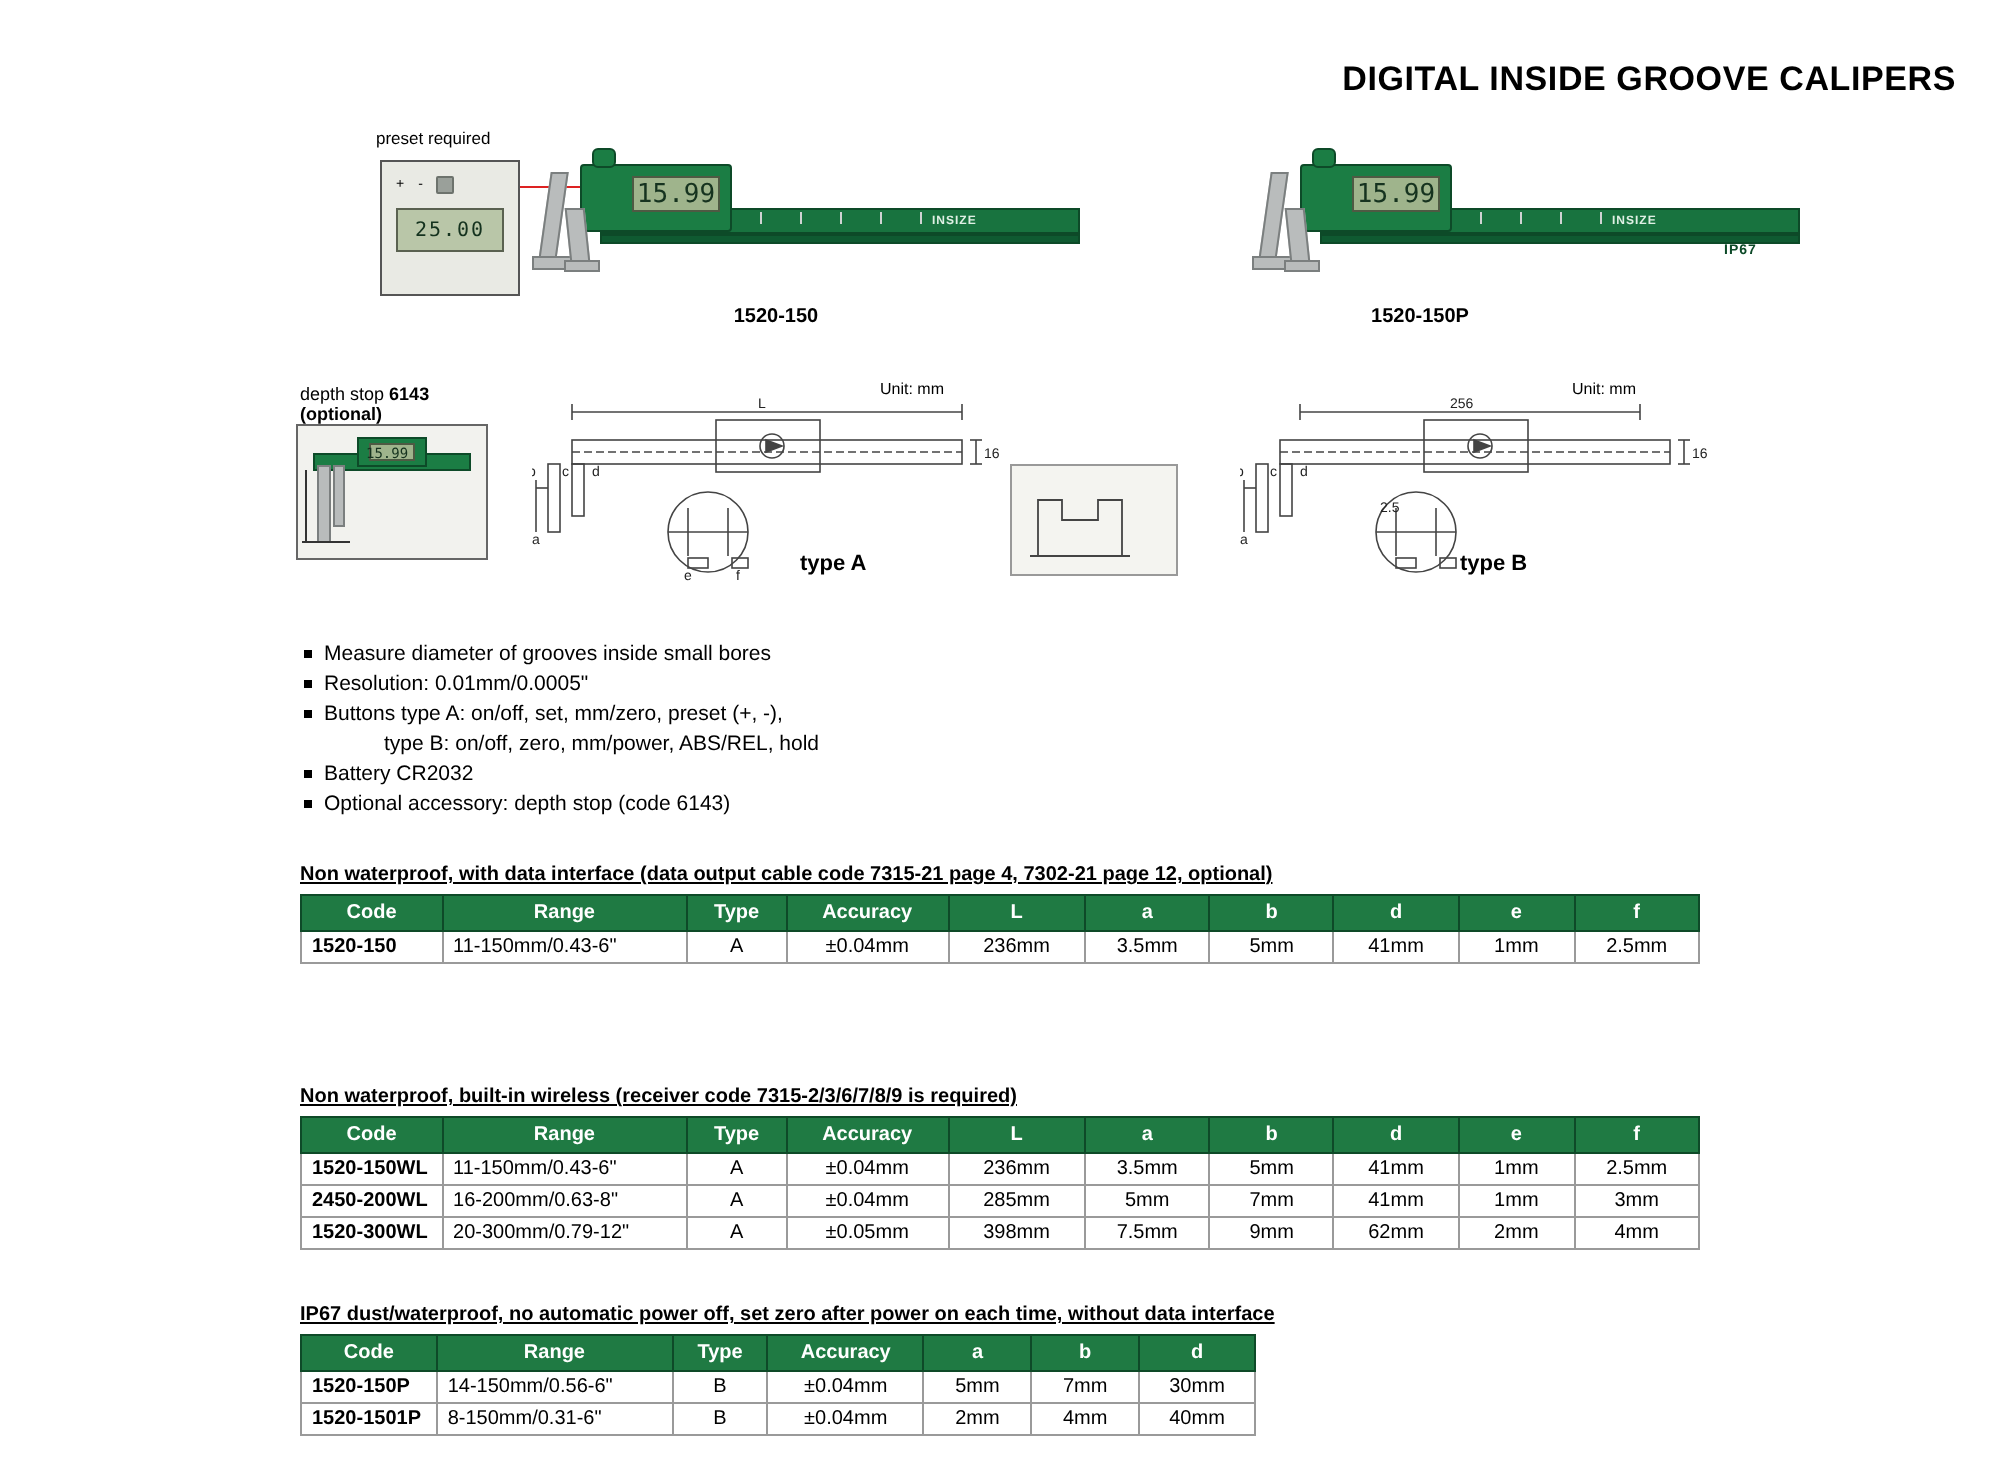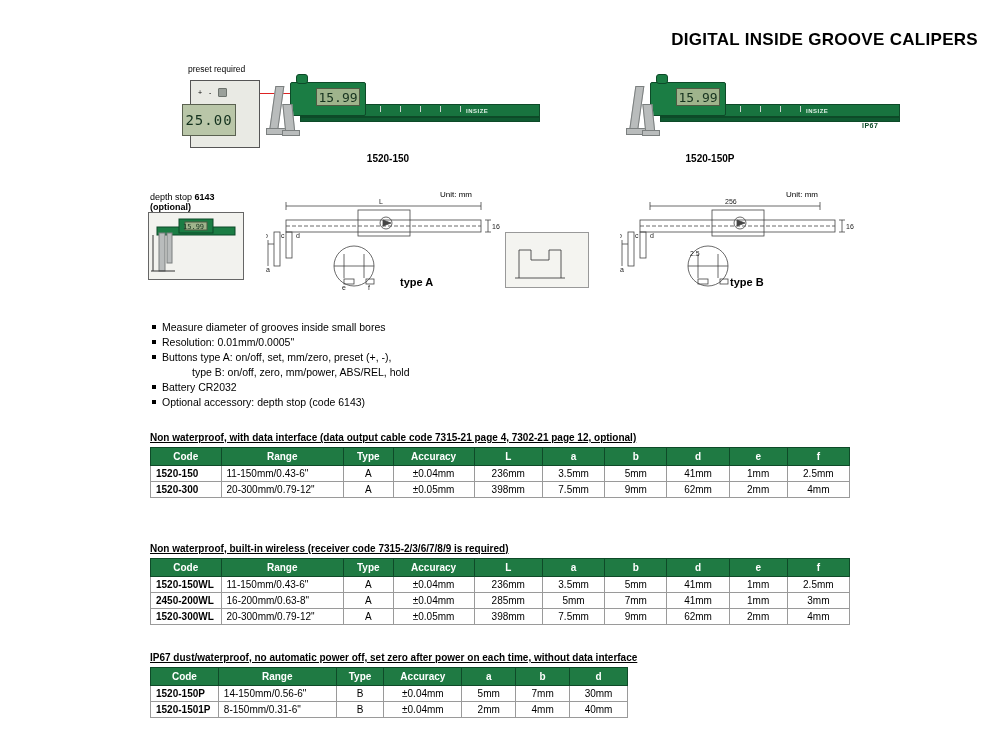--- a/index.html
+++ b/index.html
@@ -25,24 +25,24 @@
     position:absolute; left:188px; top:64px; font-size:8.5px; color:#000;
   }
   .preset-btn-row {
     position:absolute; left:198px; top:86px; width:56px; height:12px;
     display:flex; align-items:center; gap:7px; font-size:7px;
   }
   .preset-key {
     width:9px; height:9px; background:#9aa09a; border:1px solid #6d736d; border-radius:1px;
   }
   .lcd {
-    position:absolute; left:182px; top:104px; width:54px; height:32px;
+    position:absolute; left:198px; top:104px; width:54px; height:22px;
     background:#b9c6a8; border:1px solid #5a6150;
     display:flex; align-items:center; justify-content:center;
-    font-family:"DejaVu Sans Mono", monospace; font-size:14px; color:#14321e;
+    font-family:"DejaVu Sans Mono", monospace; font-size:10px; color:#14321e;
     letter-spacing:1px;
   }
   .leader {
     position:absolute; left:260px; top:93px; width:55px; height:1px; background:#d22;
   }
 
   
   .cal-body { position:absolute; }
   .cal-beam {
     position:absolute; background:#18733f; border:1px solid #0d4a28;
@@ -298,32 +298,20 @@
       <td class="range">11-150mm/0.43-6"</td>
       <td>A</td>
       <td>±0.04mm</td>
       <td>236mm</td>
       <td>3.5mm</td>
       <td>5mm</td>
       <td>41mm</td>
       <td>1mm</td>
       <td>2.5mm</td>
     </tr>
-    <tr>
-      <td class="code">1520-300</td>
-      <td class="range">20-300mm/0.79-12"</td>
-      <td>A</td>
-      <td>±0.05mm</td>
-      <td>398mm</td>
-      <td>7.5mm</td>
-      <td>9mm</td>
-      <td>62mm</td>
-      <td>2mm</td>
-      <td>4mm</td>
-    </tr>
   </tbody>
 </table>
 
 <div class="tbl-title" style="left:150px; top:543px;">Non waterproof, built-in wireless (receiver code 7315-2/3/6/7/8/9 is required)</div>
 <table class="spec" style="left:150px; top:558px; width:700px;">
   <thead>
     <tr>
       <th style="width:68px">Code</th>
       <th style="width:118px">Range</th>
       <th style="width:48px">Type</th>

